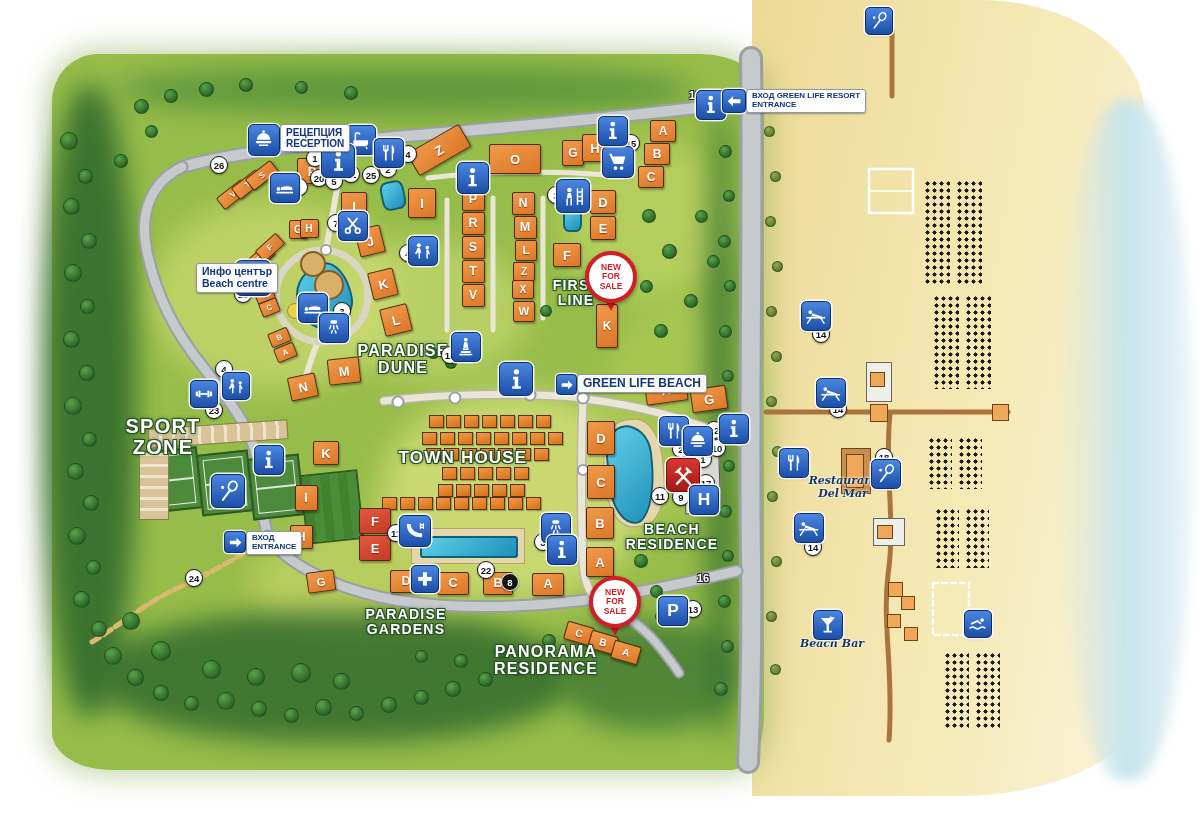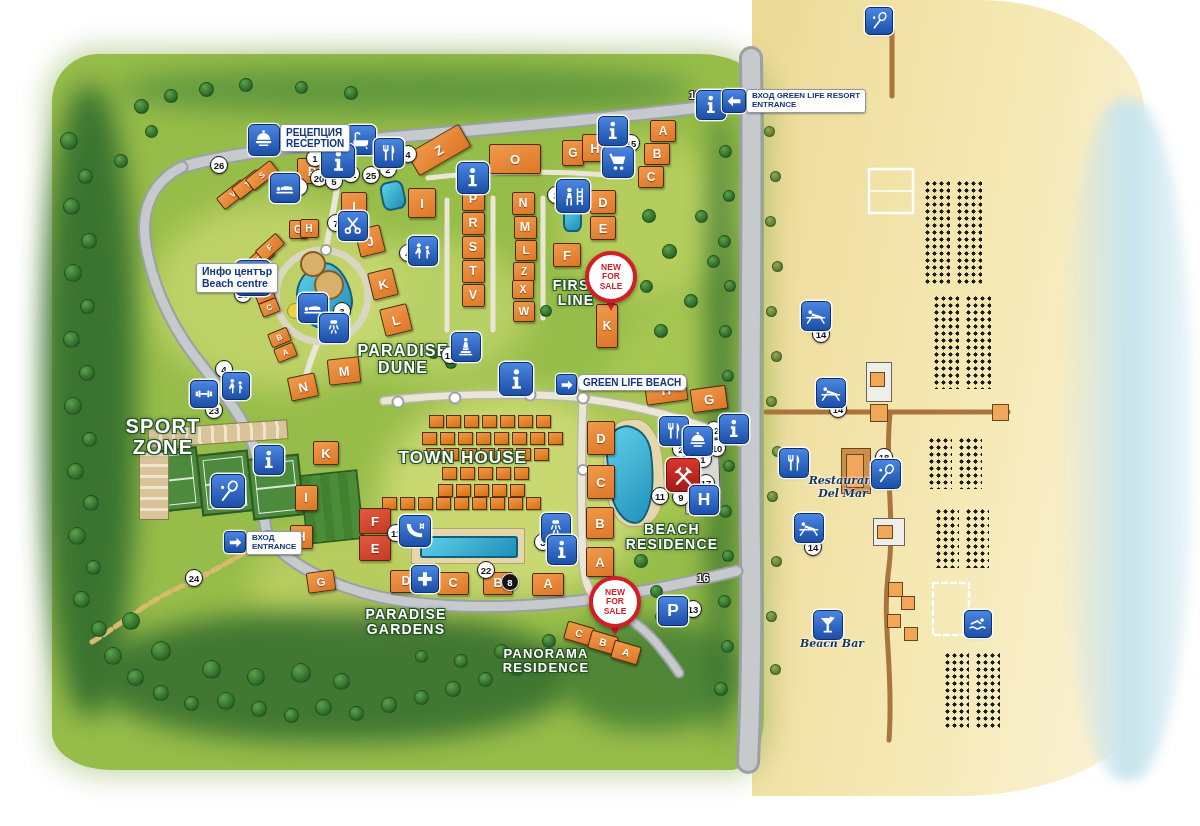--- a/index.html
+++ b/index.html
@@ -828,21 +828,21 @@
         <div>LINE</div>
       </div>
       <div class="area-label" style="left: 672px; top: 537px; font-size: 14px;">
         <div>BEACH</div>
         <div>RESIDENCE</div>
       </div>
       <div class="area-label" style="left: 406px; top: 622px; font-size: 14px;">
         <div>PARADISE</div>
         <div>GARDENS</div>
       </div>
-      <div class="area-label" style="left: 546px; top: 661px; font-size: 13px;">
+      <div class="area-label" style="left: 546px; top: 661px; font-size: 16px;">
         <div>PANORAMA</div>
         <div>RESIDENCE</div>
       </div>
       <div class="sign" style="left: 248px; top: 124px;">
         <div class="sicn" style="width: 30px; height: 30px;">
           <svg viewBox="0 0 24 24" xmlns="http://www.w3.org/2000/svg">
             <path d="M12 5.8a6.4 6.4 0 0 1 6.4 6.4H5.6A6.4 6.4 0 0 1 12 5.8z" fill="#fff"></path>
             <circle cx="12" cy="4.4" r="1.3" fill="#fff"></circle>
             <rect x="4.6" y="13.4" width="14.8" height="2" rx="1" fill="#fff"></rect>
             <rect x="7.5" y="16.6" width="9" height="1.6" rx=".8" fill="#fff"></rect>
@@ -863,21 +863,21 @@
           <div>ВХОД GREEN LIFE RESORT</div>
           <div>ENTRANCE</div>
         </div>
       </div>
       <div class="sign" style="left: 556px; top: 374px;">
         <div class="sicn" style="width: 19px; height: 19px;">
           <svg viewBox="0 0 24 24" xmlns="http://www.w3.org/2000/svg">
             <path d="M4 9.5h9.5V5.2L20.5 12l-7 6.8v-4.3H4z" fill="#fff"></path>
           </svg>
         </div>
-        <div class="box" style="font-size: 10px; border-radius: 6px;">
+        <div class="box" style="font-size: 12px;">
           <div>GREEN LIFE BEACH</div>
         </div>
       </div>
       <div class="sign" style="left: 224px; top: 531px;">
         <div class="sicn" style="width: 20px; height: 20px;">
           <svg viewBox="0 0 24 24" xmlns="http://www.w3.org/2000/svg">
             <path d="M4 9.5h9.5V5.2L20.5 12l-7 6.8v-4.3H4z" fill="#fff"></path>
           </svg>
         </div>
         <div class="box" style="font-size: 8px;">

